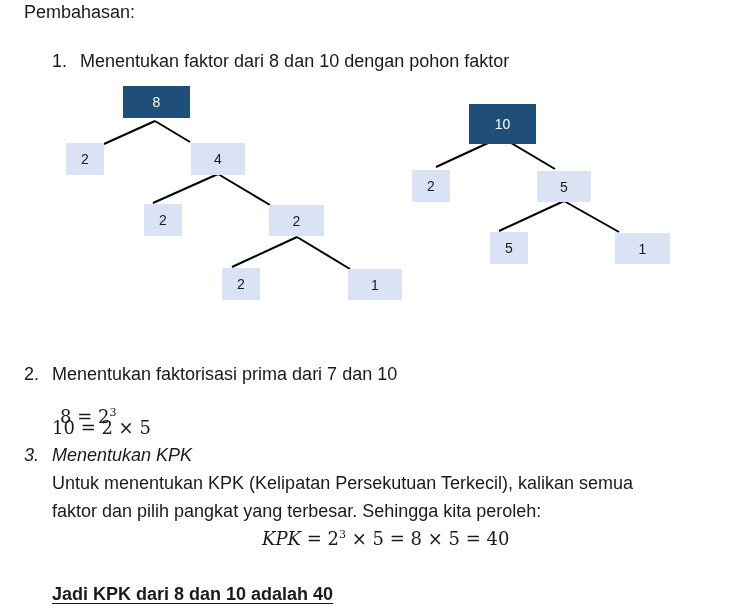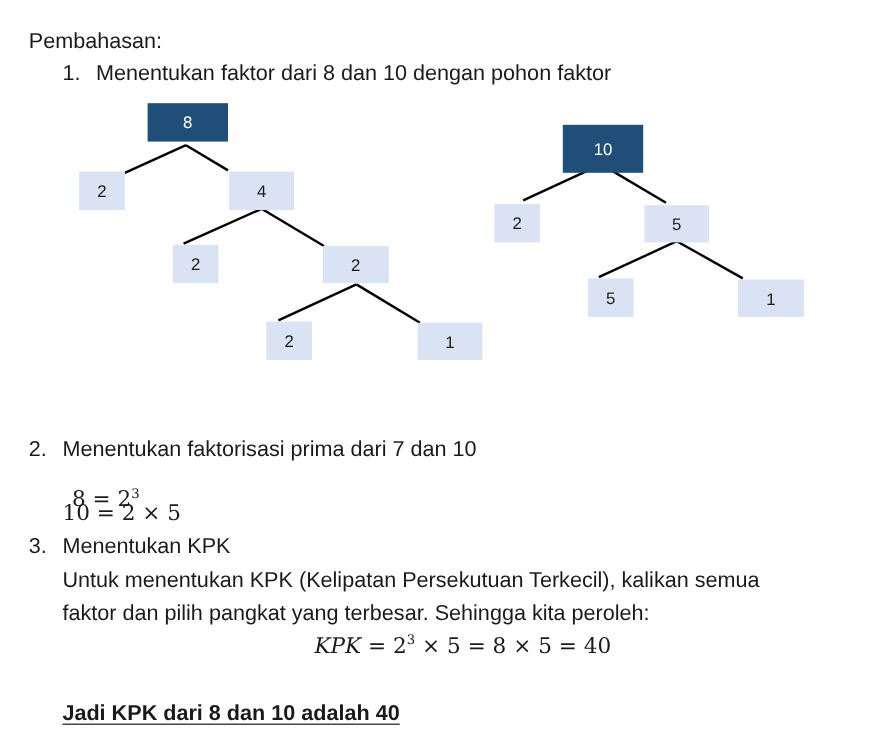--- a/index.html
+++ b/index.html
@@ -12,21 +12,21 @@
     sup { font-size: 11px; vertical-align: 7px; line-height: 0; }
     .node { position: absolute; display: flex; align-items: center; justify-content: center;
             font-size: 14px; background: #dae3f3; color: #1a1a1a; }
     .node.root { background: #1f4e79; color: #ffffff; }
     svg.lines { position: absolute; left: 0; top: 0; }
     .concl { font-weight: bold; text-decoration: underline; text-underline-offset: 3px; }
   </style>
 </head>
 <body>
 
-<div class="txt" style="left:24px; top:23px;text-align:center;">Pembahasan:</div>
+<div class="txt" style="left:24px; top:1px;text-align:center;">Pembahasan:</div>
 
 <div class="txt" style="left:52px; top:50px;">
   <span class="num">1.</span><span>Menentukan faktor dari 8 dan 10 dengan pohon faktor</span>
 </div>
 
 <svg class="lines" width="732" height="612">
   <g stroke="#000" stroke-width="2" fill="none">
 
     <line x1="104" y1="144" x2="155" y2="121"></line>
     <line x1="155" y1="121" x2="190" y2="142"></line>
@@ -57,21 +57,21 @@
 <div class="node" style="left:615px; top:233px; width:55px; height:31px;">1</div>
 
 <div class="txt" style="left:24px; top:363px;">
   <span class="num">2.</span><span>Menentukan faktorisasi prima dari 7 dan 10</span>
 </div>
 <div class="txt math" style="left:60px; top:390px;margin-top:16px;">
   <span>8 = 2</span><sup>3</sup>
 </div>
 <div class="txt math" style="left:52px; top:417px;">10 = 2 × 5</div>
 
-<div class="txt" style="left:24px; top:444px;">
+<div class="txt" style="left:24px; top:444px;font-style:italic;">
   <span class="num">3.</span><span>Menentukan KPK</span>
 </div>
 <div class="txt" style="left:52px; top:472px;">Untuk menentukan KPK (Kelipatan Persekutuan Terkecil), kalikan semua</div>
 <div class="txt" style="left:52px; top:500px;text-align:center;">faktor dan pilih pangkat yang terbesar. Sehingga kita peroleh:</div>
 <div class="txt math" style="left:252px; top:528px;margin-left:10px;">
   <i>KPK</i><span> = 2</span><sup>3</sup><span> × 5 = 8 × 5 = 40</span>
 </div>
 
 <div class="txt concl" style="left:52px; top:583px;">Jadi KPK dari 8 dan 10 adalah 40</div>
 

